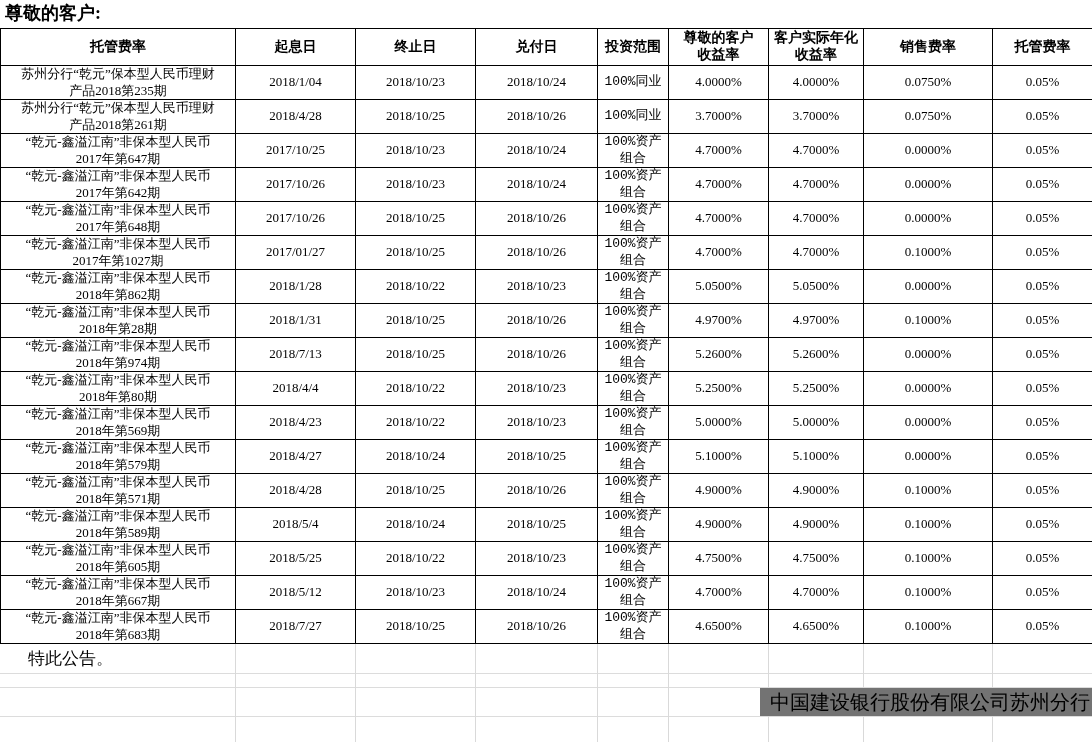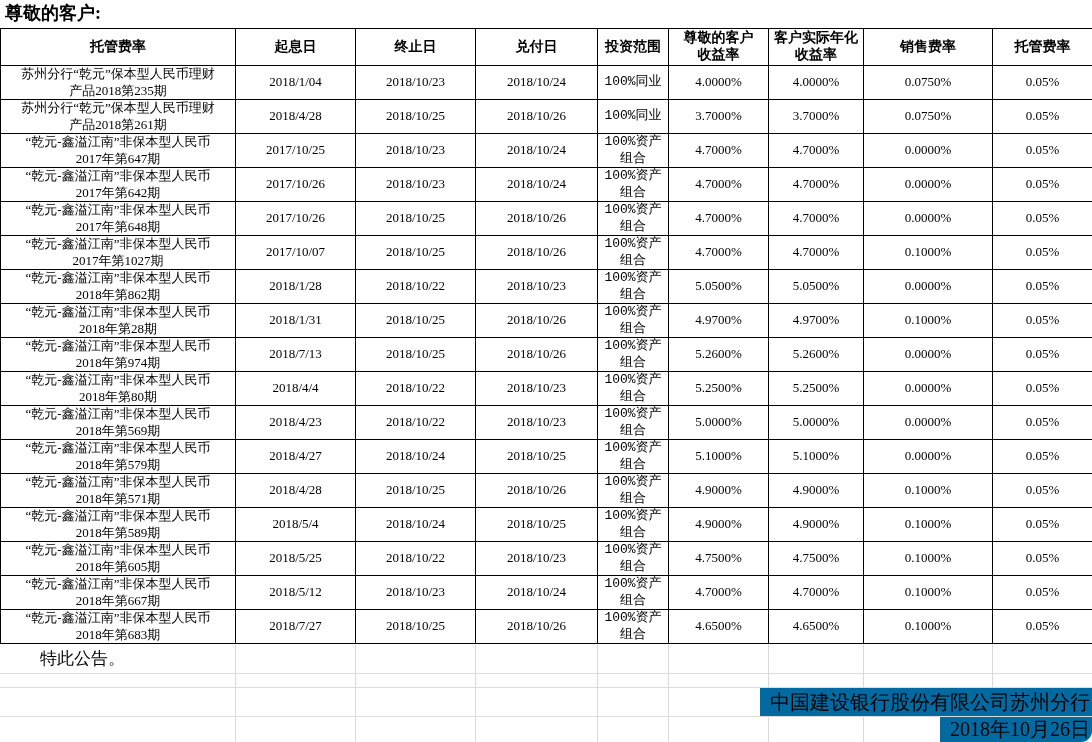--- a/index.html
+++ b/index.html
@@ -4,21 +4,20 @@
 <style>
   * { margin:0; padding:0; box-sizing:border-box; }
   html,body { background:#fff; }
   .doc {
     position:relative;
     width:1092px; height:742px;
     background:#fff;
     color:#000;
     font-family:"Liberation Serif","DejaVu Serif",serif;
     overflow:hidden;
-    border-radius:11px;
   }
   .greeting {
     height:28px;
     padding-left:5px;
     font-size:18px;
     font-weight:bold;
     line-height:27px;
   }
   table.products {
     width:1092px;
@@ -67,29 +66,29 @@
     background:#d9d9d9;
     z-index:1;
   }
   .brow { width:100%; border-bottom:1px solid #dcdcdc; }
   .row-closing { height:30px; }
   .row-empty   { height:14px; }
   .row-bank    { height:29px; text-align:right; }
   .row-date    { height:26px; text-align:right; }
   .closing-text {
     display:inline-block;
-    margin-left:40px;
+    margin-left:28px;
     font-size:17px;
     line-height:29px;
   }
   .sig-text {
     position:relative;
     z-index:2;
     display:inline-block;
-    background:#0369a1;
+    background:#737373;
     font-size:20px;
     padding:0 2px 0 10px;
   }
   .row-bank .sig-text { line-height:28px; }
   .row-date .sig-text { line-height:25px; }
 </style>
 </head>
 <body>
 
 <div class="doc">
@@ -183,21 +182,21 @@
       <td class="c-scope">100%资产
 组合</td>
       <td>4.7000%</td>
       <td>4.7000%</td>
       <td>0.0000%</td>
       <td>0.05%</td>
     </tr>
         <tr>
       <td class="c-name">“乾元-鑫溢江南”非保本型人民币
 2017年第1027期</td>
-      <td>2017/10/07</td>
+      <td>2017/01/27</td>
       <td>2018/10/25</td>
       <td>2018/10/26</td>
       <td class="c-scope">100%资产
 组合</td>
       <td>4.7000%</td>
       <td>4.7000%</td>
       <td>0.1000%</td>
       <td>0.05%</td>
     </tr>
         <tr>
@@ -356,18 +355,15 @@
     <div class="vline" style="left:863px"></div>
     <div class="vline" style="left:992px"></div>
 
     <div class="brow row-closing">
       <span class="closing-text">特此公告。</span>
     </div>
     <div class="brow row-empty"></div>
     <div class="brow row-bank">
       <span class="sig-text">中国建设银行股份有限公司苏州分行</span>
     </div>
-    <div class="brow row-date">
-      <span class="sig-text">2018年10月26日</span>
-    </div>
   </div>
 
 </div>
 
 </body></html>

